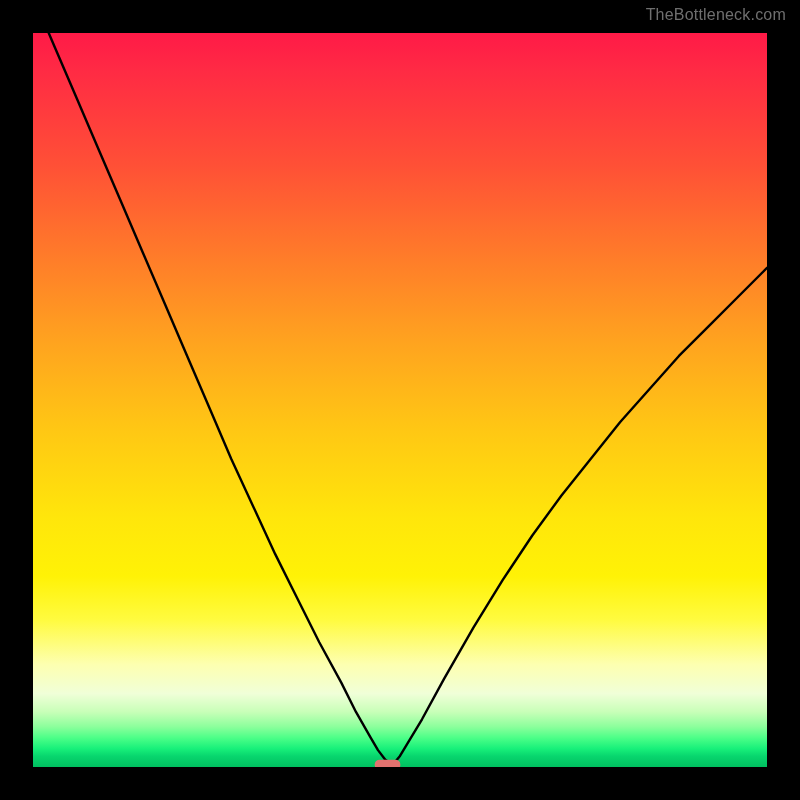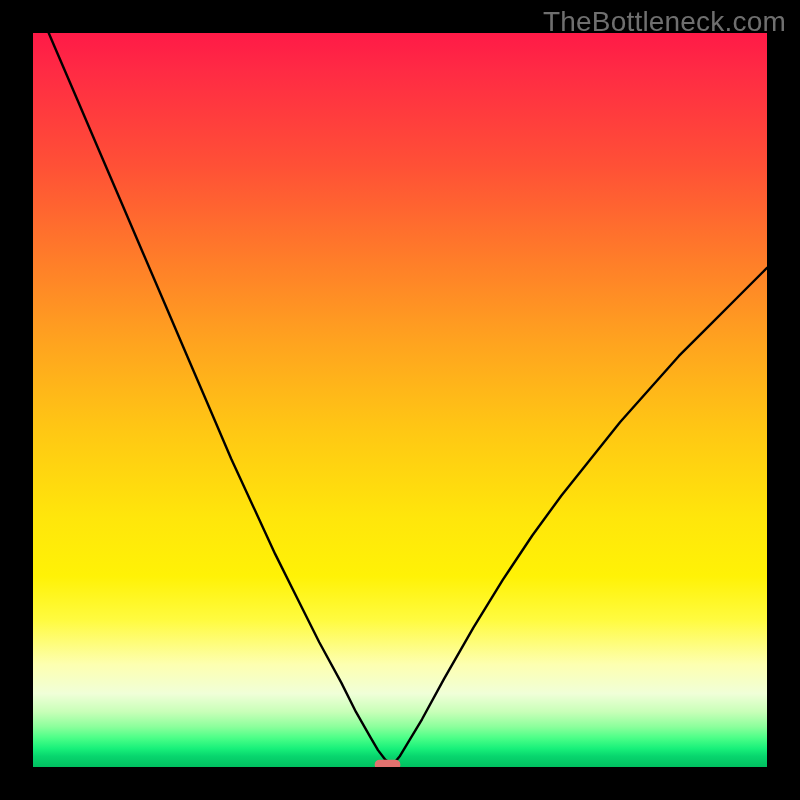--- a/index.html
+++ b/index.html
@@ -52,21 +52,21 @@
     position: absolute;
     inset: 0;
     width: 100%;
     height: 100%;
   }
   .watermark {
     position: absolute;
     top: 6px;
     right: 14px;
     color: #6f6f6f;
-    font-size: 28px;
+    font-size: 16px;
     font-weight: 500;
     letter-spacing: 0.2px;
     user-select: none;
   }
   .minimum-dot {
     fill: #e1726f;
     stroke: none;
   }
 </style>
 </head>

